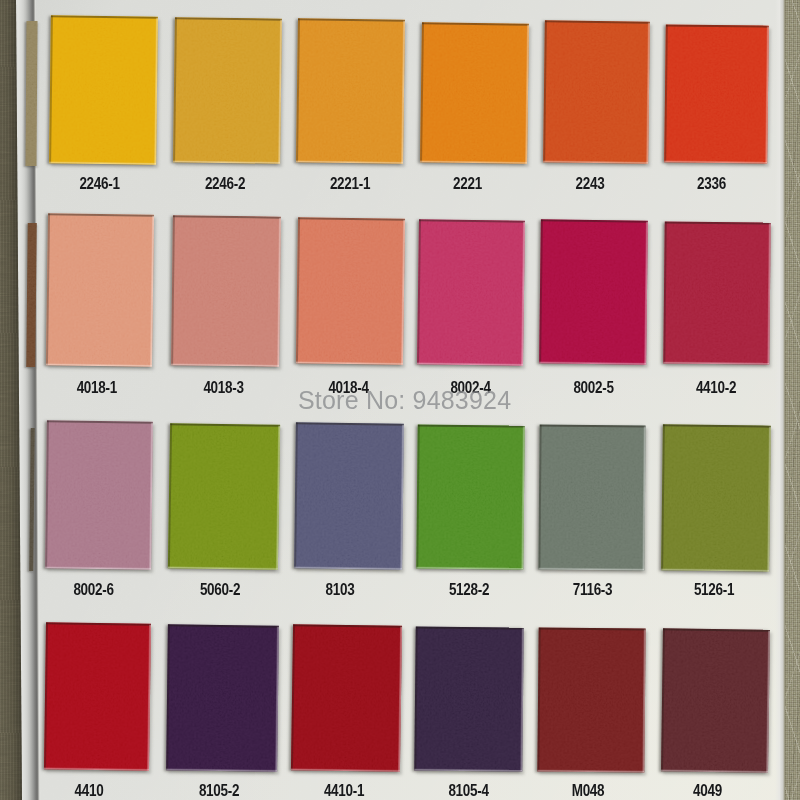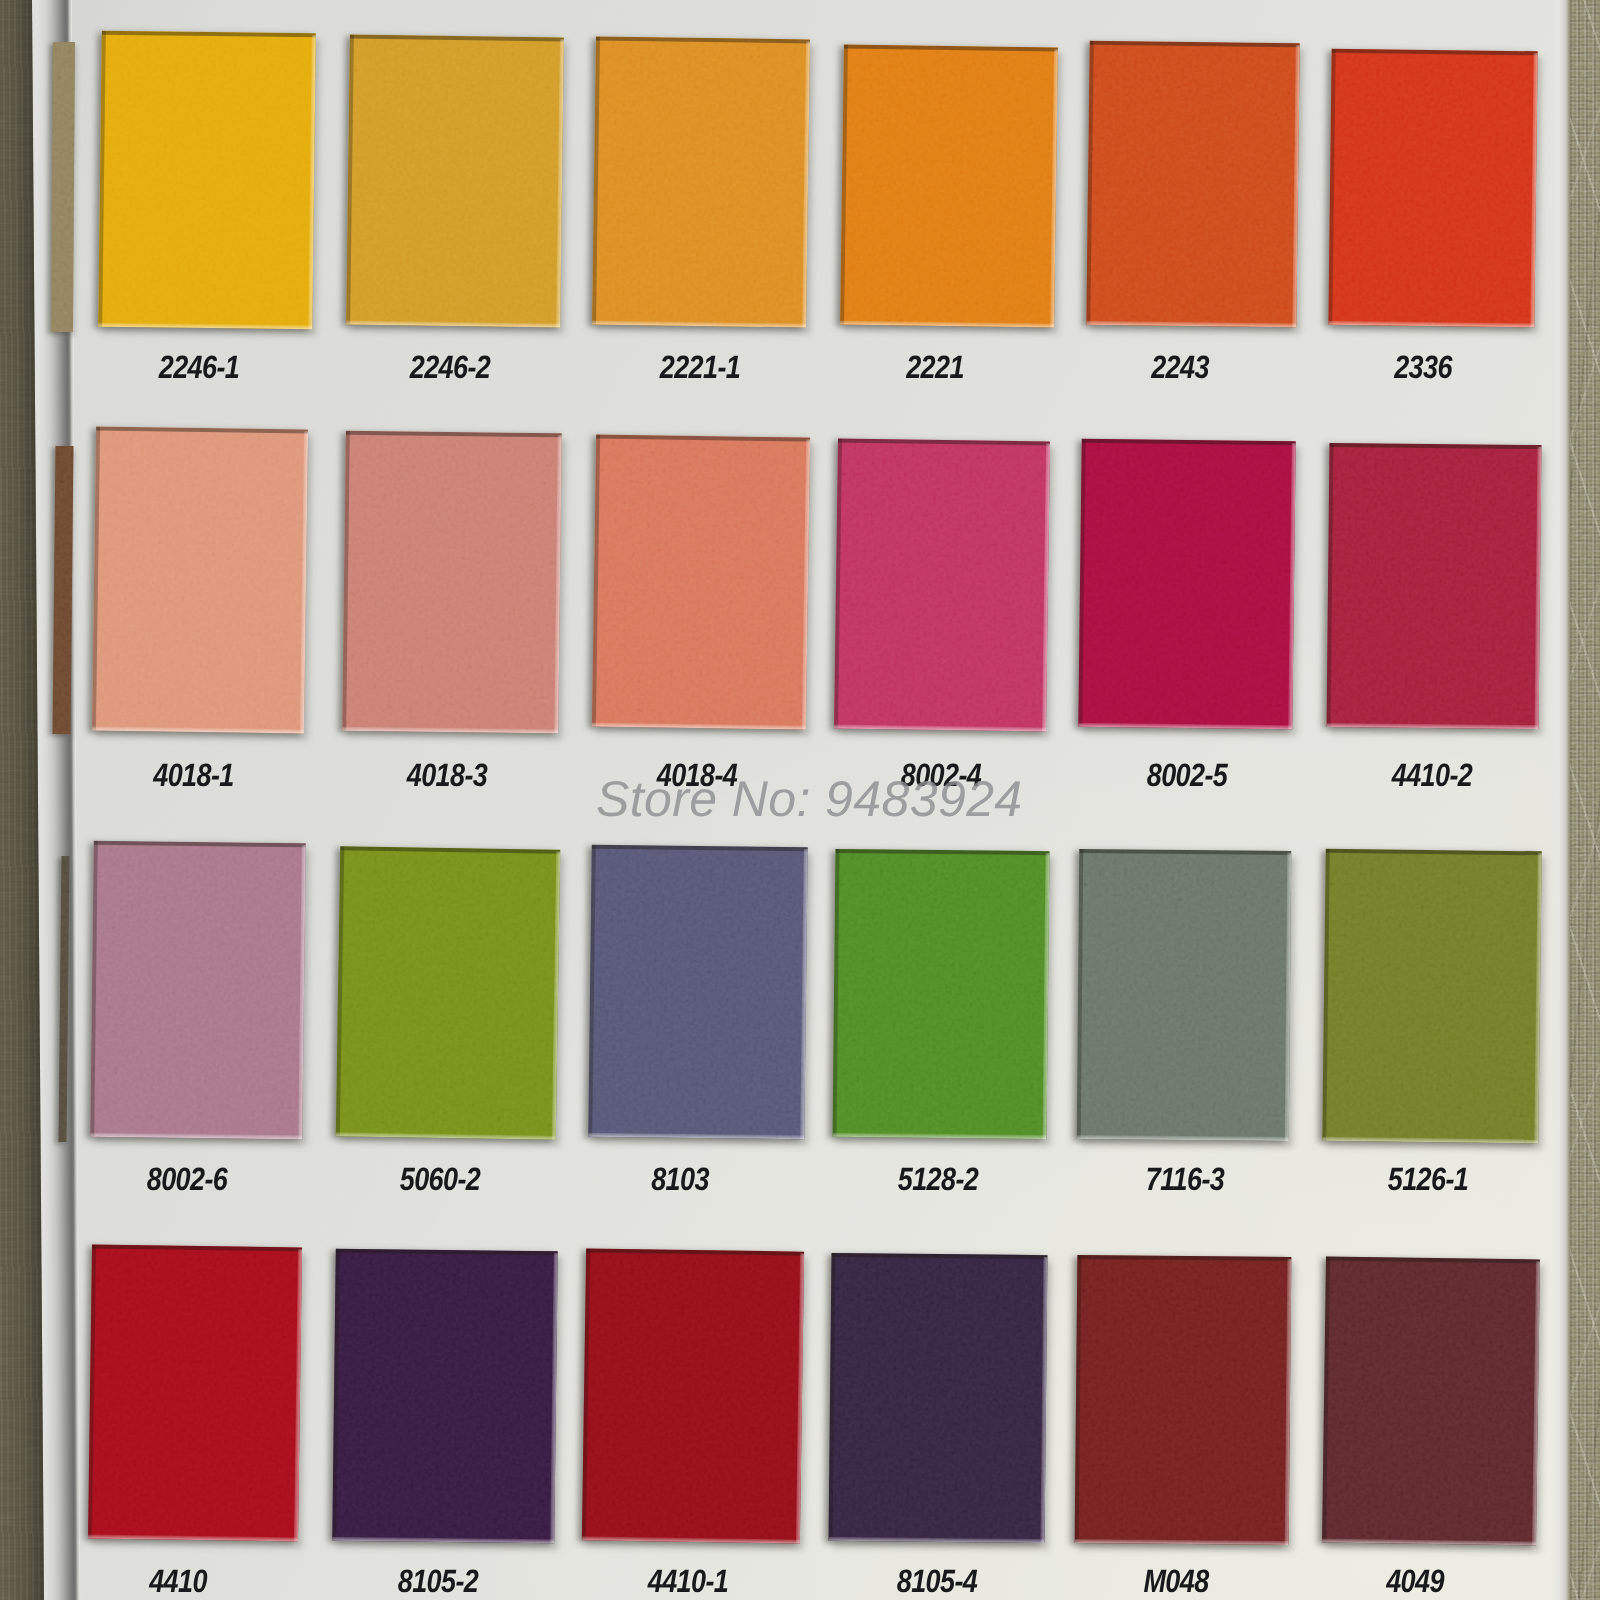--- a/index.html
+++ b/index.html
@@ -1,20 +1,20 @@
 <!DOCTYPE html>
 <html><head>
 <meta charset="utf-8">
 <title>Leather Colour Swatch Card</title>
 <style>
   html,body{margin:0;padding:0;background:#000;}
   body{width:800px;height:800px;overflow:hidden;
        font-family:"Liberation Sans",sans-serif;}
   #stage{position:relative;width:800px;height:800px;overflow:hidden;
-         background:#8e8a70;font-style:italic;}
+         background:#8e8a70;}
 
   
   .fabric{position:absolute;top:0;left:0;width:800px;height:800px;
     background-color:#8a866c;
     background-image:
       repeating-linear-gradient(90deg, rgba(255,255,255,.10) 0 1px, rgba(0,0,0,.10) 1px 2px, rgba(255,255,255,.04) 2px 3px, rgba(0,0,0,.035) 3px 4px),
       repeating-linear-gradient(0deg, rgba(255,255,255,.07) 0 1px, rgba(0,0,0,.08) 1px 2px, rgba(255,255,255,.03) 2px 3px, rgba(0,0,0,.025) 3px 4px),
       repeating-linear-gradient(72deg, rgba(226,223,200,.30) 0 1px, rgba(226,223,200,0) 1px 25px),
       repeating-linear-gradient(108deg, rgba(240,237,216,.17) 0 1px, rgba(240,237,216,0) 1px 37px),
       repeating-linear-gradient(96deg, rgba(55,51,36,.16) 0 1px, rgba(55,51,36,0) 1px 31px);

